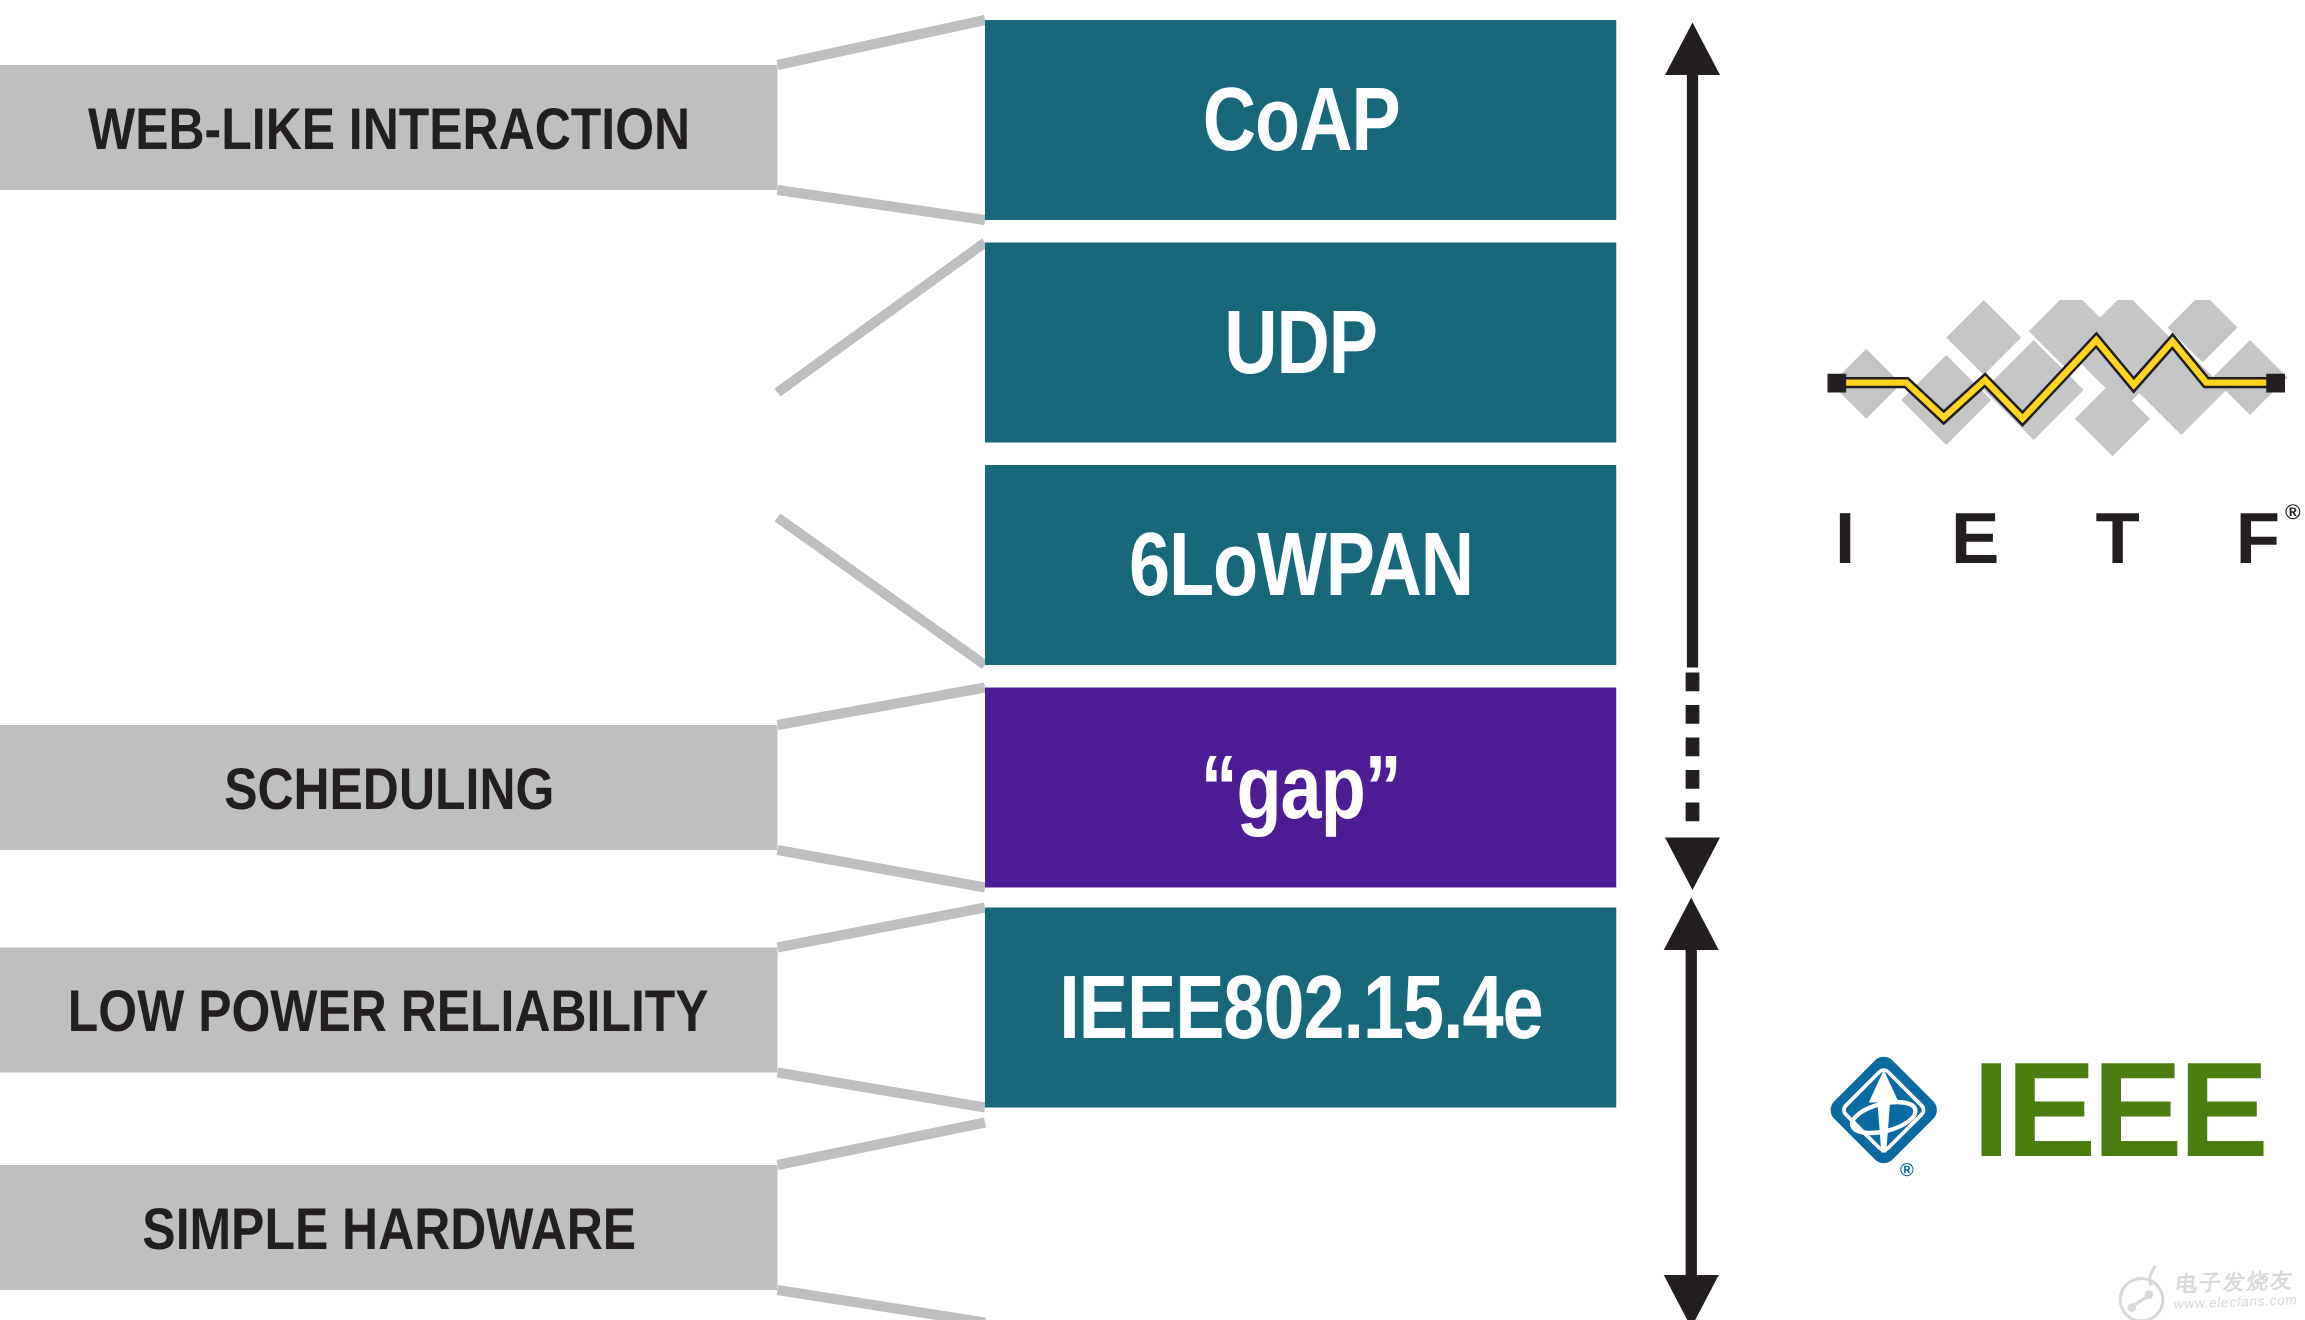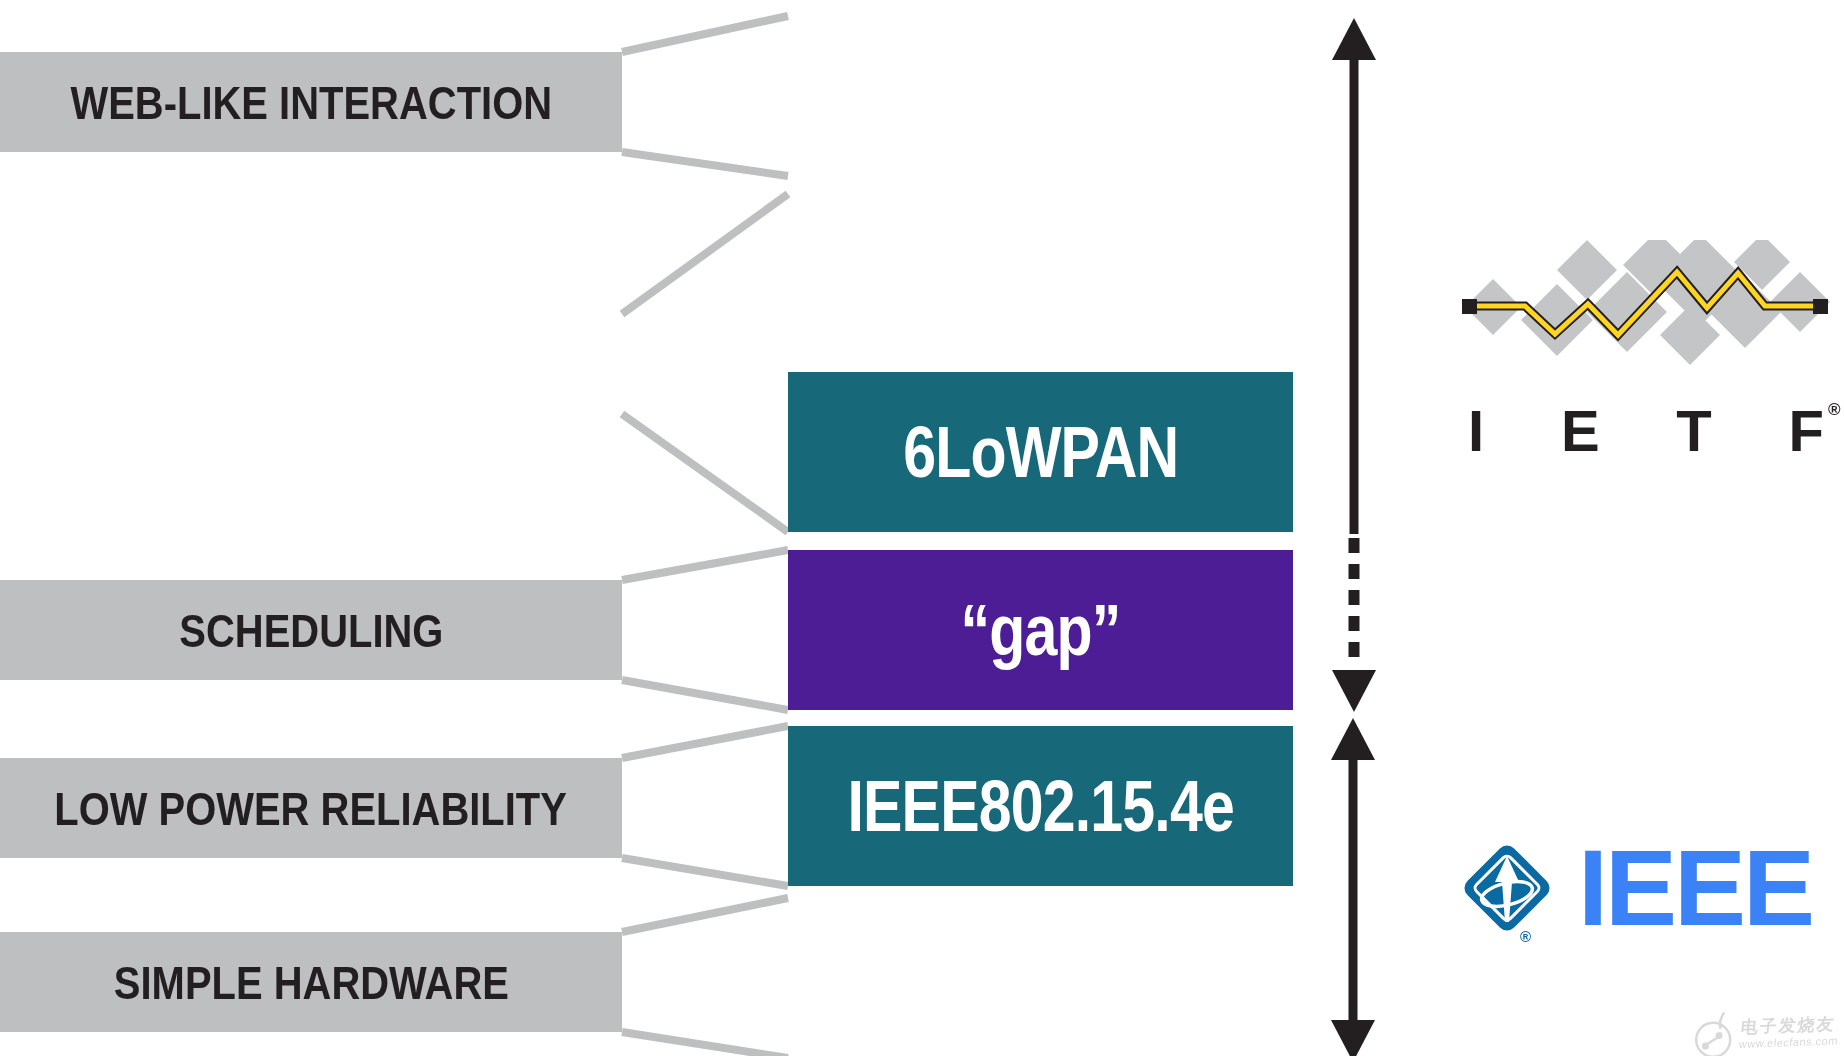--- a/index.html
+++ b/index.html
@@ -31,21 +31,21 @@
     position:absolute;left:1468px;top:390px;width:356px;z-index:2;
     display:flex;justify-content:space-between;
     color:#231F20;font-weight:bold;font-size:58px;line-height:1;
   }
   #ietf-reg{position:absolute;left:1828px;top:388px;z-index:2;color:#231F20;font-size:17px;font-weight:bold;}
   
   #ieee-emblem{position:absolute;left:1451px;top:820px;z-index:2;}
   #ieee-reg{position:absolute;left:1520px;top:916px;z-index:2;color:#0A6AA1;font-size:15px;font-weight:bold;}
   #ieee-wordmark{
     position:absolute;left:1578px;top:822px;z-index:2;
-    color:#3b82f6;font-weight:bold;font-size:108px;line-height:1;letter-spacing:-3px;
+    color:#4d7c0f;font-weight:bold;font-size:108px;line-height:1;letter-spacing:-3px;
   }
   
   #watermark{
     position:absolute;left:1692px;top:993px;z-index:2;display:flex;align-items:center;gap:4px;
     color:#D9D9D9;transform:rotate(-2deg);
   }
   #watermark .wm-text{display:flex;flex-direction:column;transform:skewX(-8deg);}
   #watermark .wm-cn{font-size:17px;font-weight:bold;letter-spacing:2px;line-height:1.2;}
   #watermark .wm-url{font-size:11px;letter-spacing:0.5px;line-height:1.1;}
 </style>
@@ -86,20 +86,26 @@
   <div class="req-bar" style="top:568px">
       <span class="t">SCHEDULING</span>
     </div>
   <div class="req-bar" style="top:920px">
       <span class="t">SIMPLE HARDWARE</span>
     </div>
   <div class="req-bar" style="top:746px">
       <span class="t">LOW POWER RELIABILITY</span>
     </div>
 
+  <div class="layer teal" style="top:4px">
+      <span class="t">CoAP</span>
+    </div>
+  <div class="layer teal" style="top:182px">
+      <span class="t">UDP</span>
+    </div>
   <div class="layer teal" style="top:360px">
       <span class="t">6LoWPAN</span>
     </div>
   <div class="layer red" style="top:538px">
       <span class="t">“gap”</span>
     </div>
   <div class="layer teal" style="top:714px">
       <span class="t">IEEE802.15.4e</span>
     </div>
 

